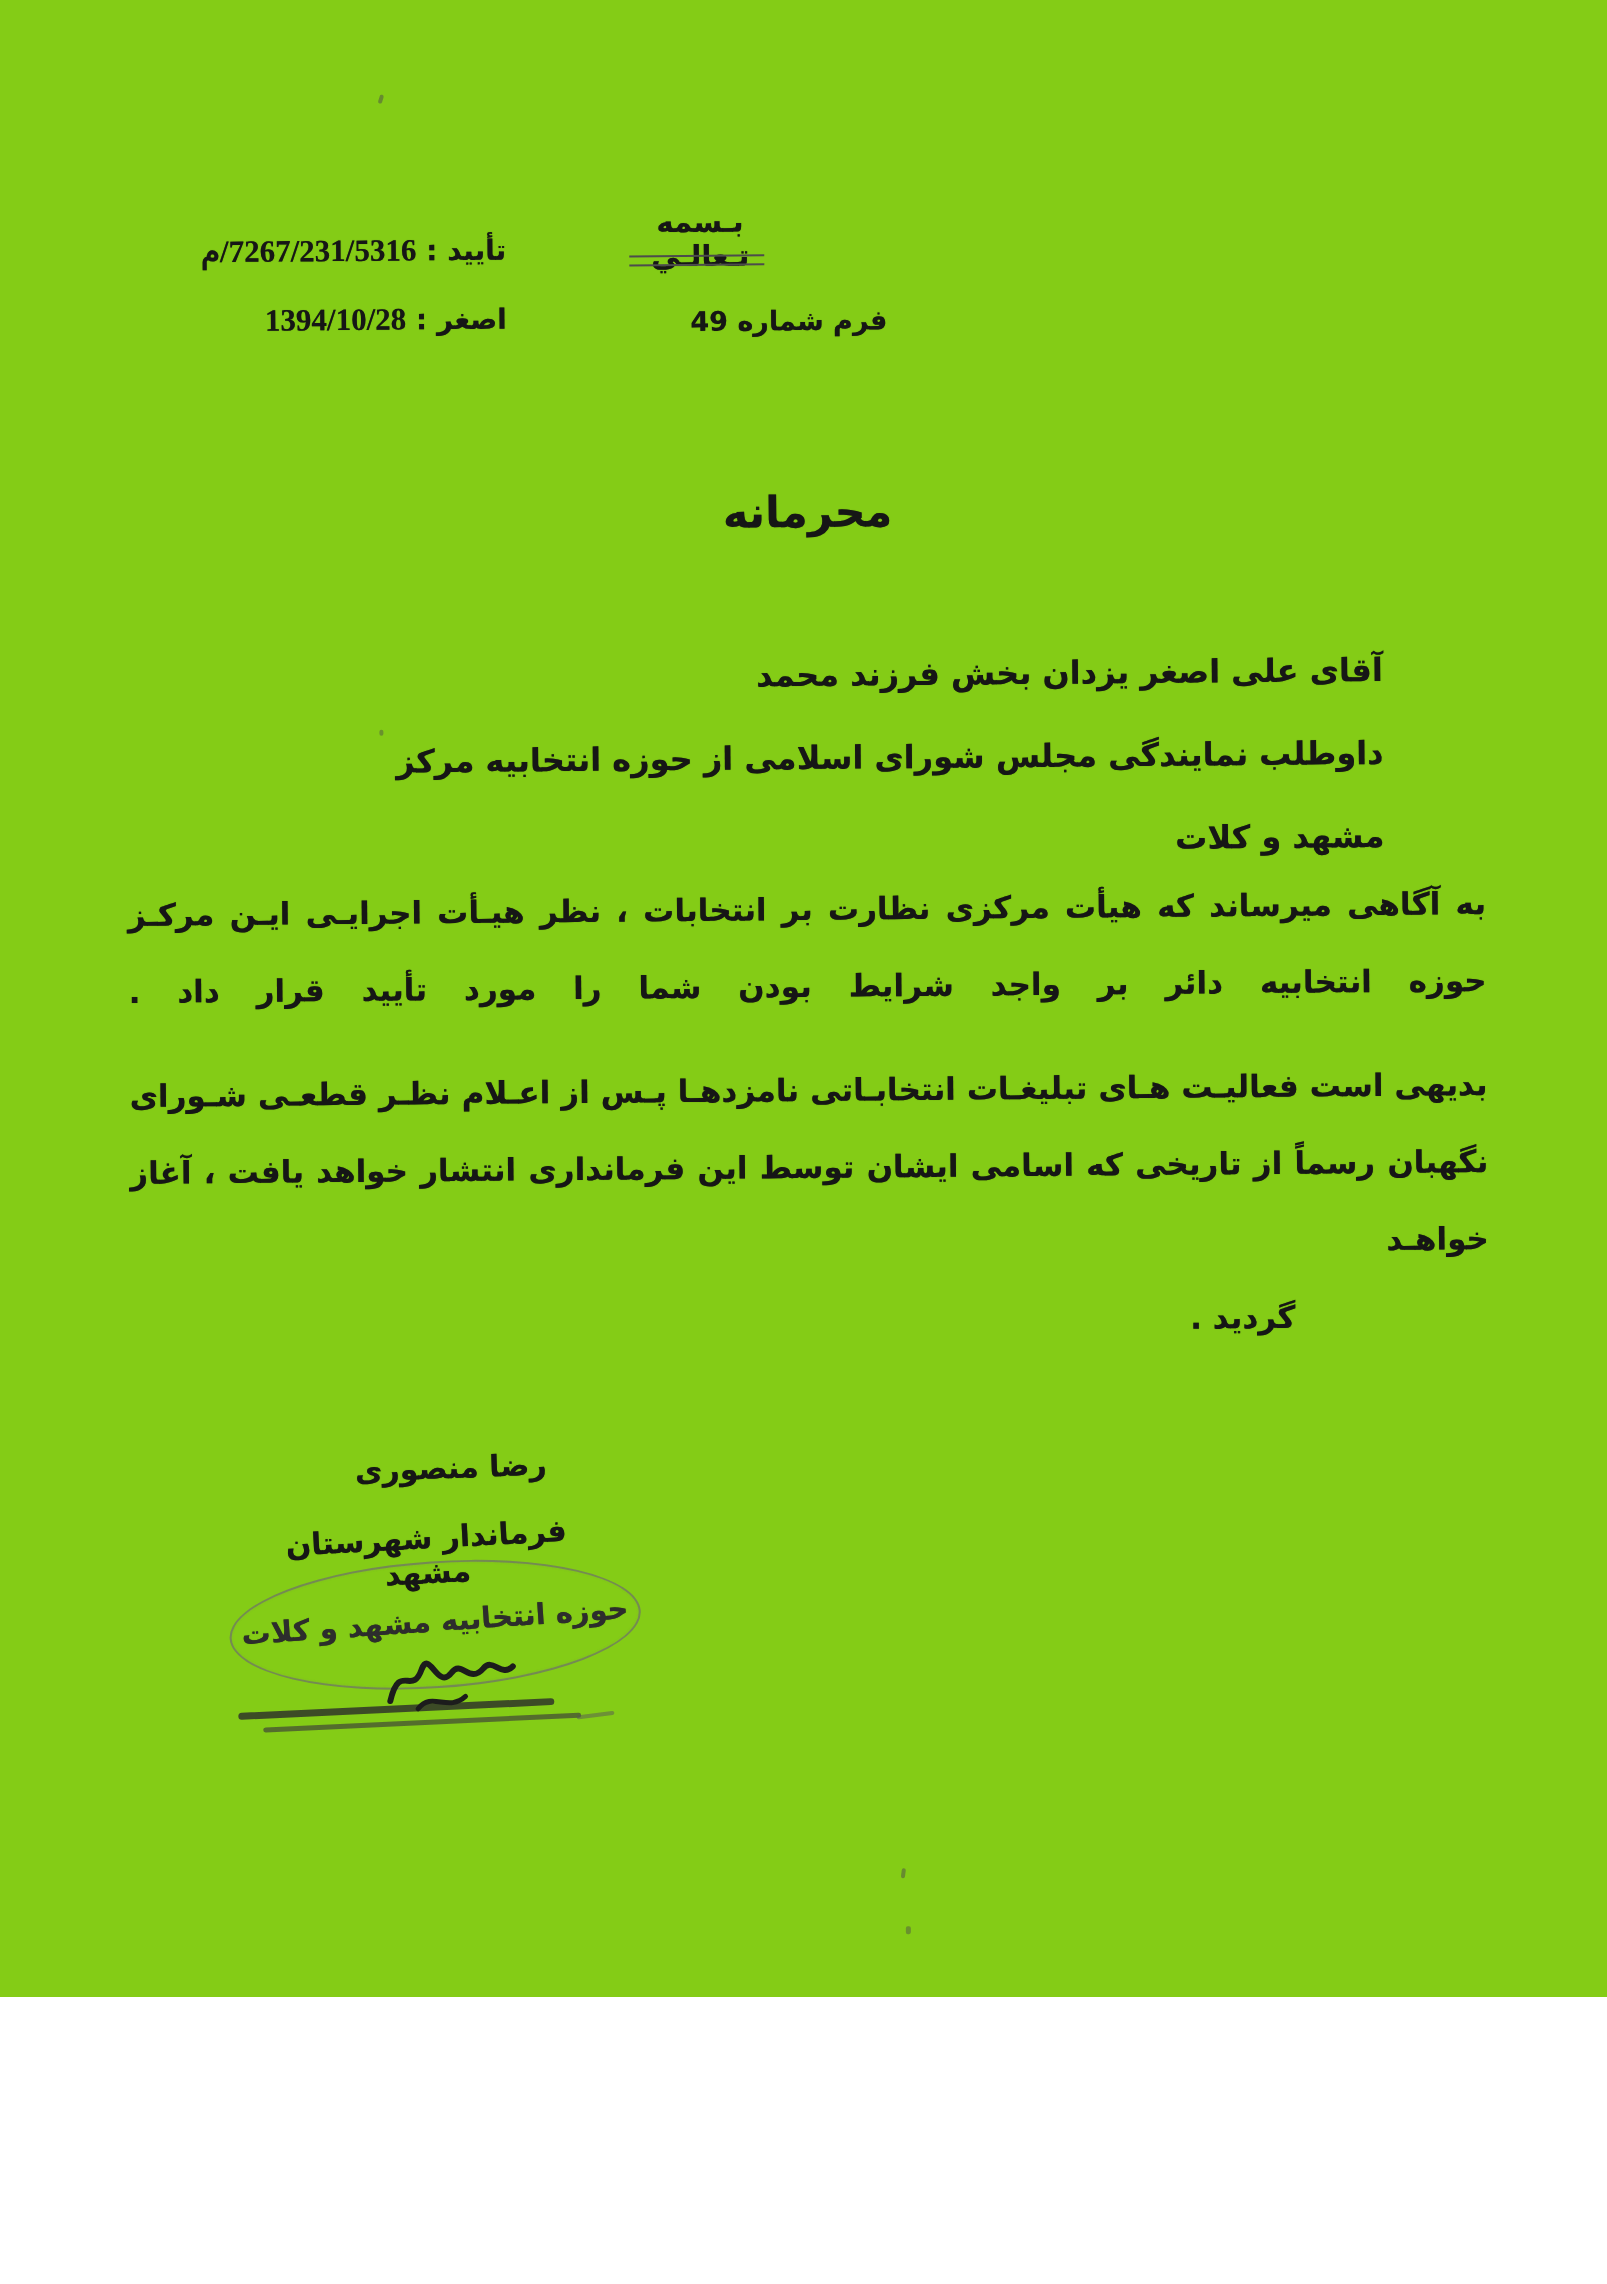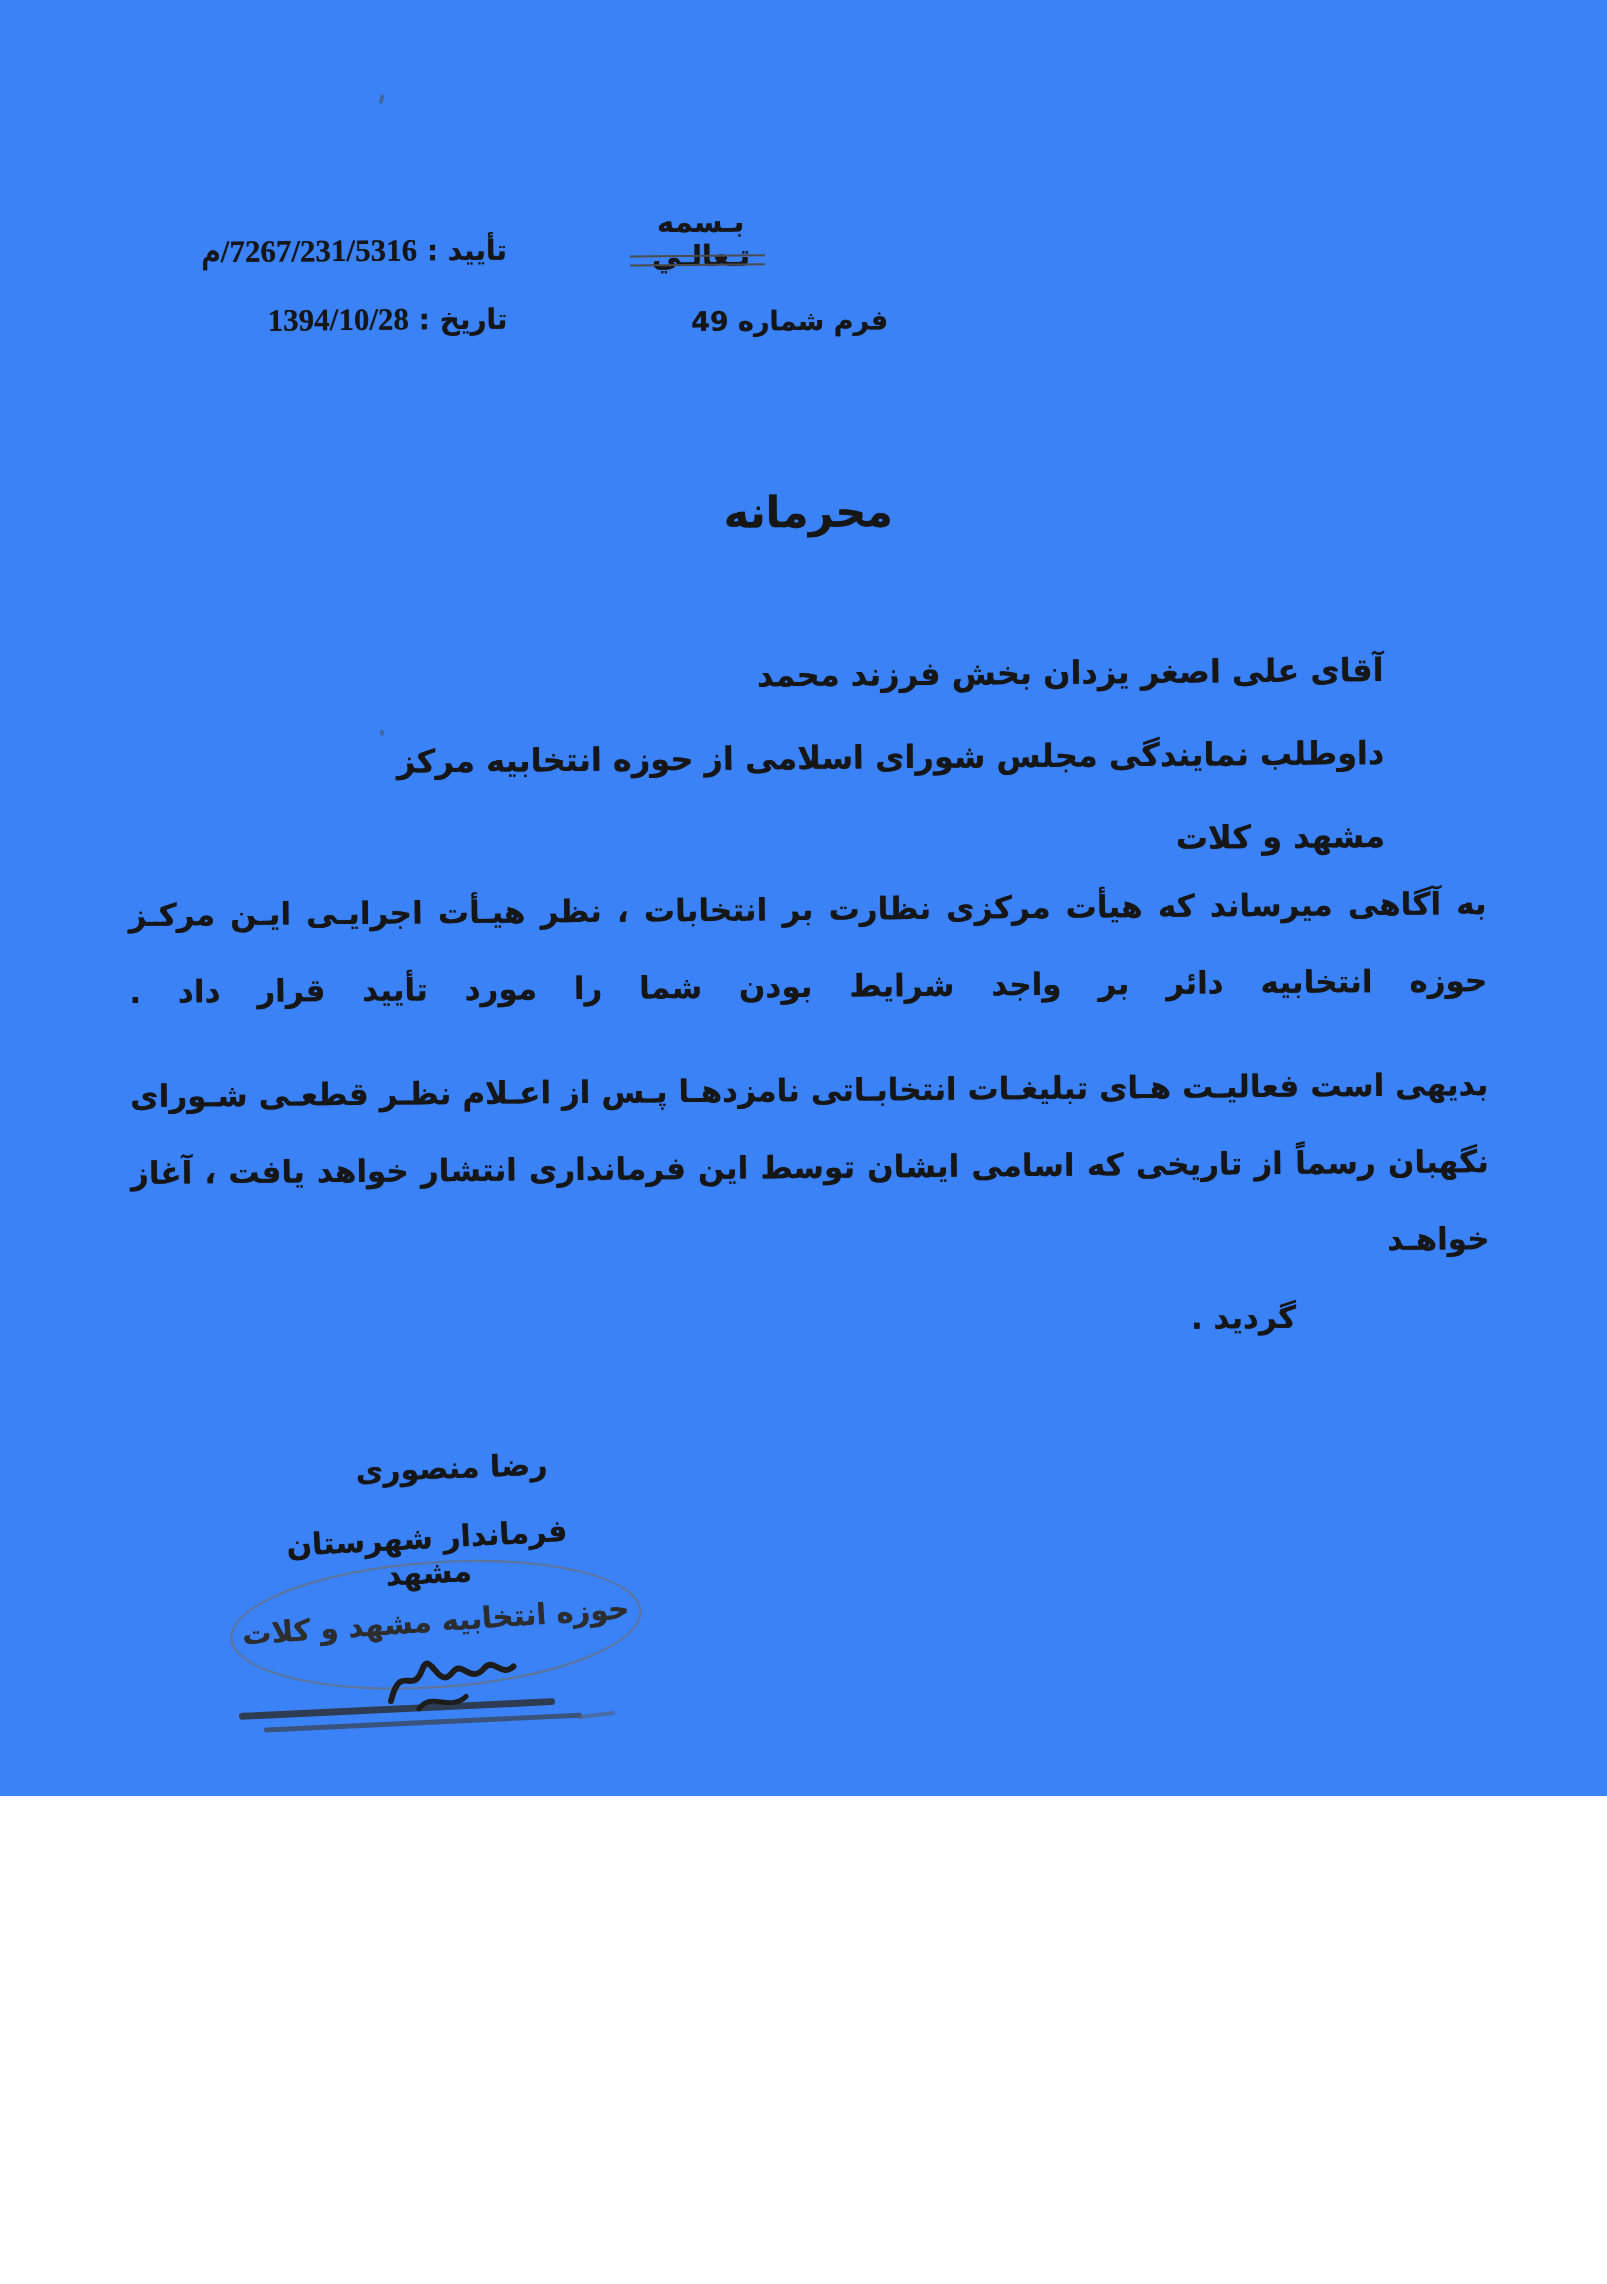--- a/index.html
+++ b/index.html
@@ -1,17 +1,17 @@
 <!DOCTYPE html>
 <html lang="fa"><head>
 <meta charset="utf-8">
 <style>
   html,body{margin:0;padding:0;background:#ffffff;}
   .page{
-    position:relative;width:1608px;height:1796px;background:#3b82f6;overflow:hidden;
+    position:relative;width:1608px;height:1997px;background:#84cc16;overflow:hidden;
     font-family:"DejaVu Sans",sans-serif;color:#161616;
   }
   .sheet{position:absolute;inset:0;transform:rotate(-0.5deg);transform-origin:50% 40%;}
   .abs{position:absolute;}
   .rtl{direction:rtl;unicode-bidi:plaintext;}
   .b{font-weight:bold;}
   .fuzz{text-shadow:0 0 0.7px rgba(0,0,0,.55);}
 
   
   .besmellah{left:606px;top:204px;width:198px;text-align:center;font-size:29px;word-spacing:14px;}
@@ -61,21 +61,21 @@
 
     <div class="abs besmellah rtl b fuzz">بـسمه تـعالـي</div>
     <div class="abs besm-rule"></div>
     <div class="abs form-no rtl b fuzz">فرم شماره 49</div>
 
     <div class="abs meta meta-number rtl b fuzz">
       <span>تأیید :</span>
       <span class="val">7267/231/5316/م</span>
     </div>
     <div class="abs meta meta-date rtl b fuzz">
-      <span>تاریخ :</span>
+      <span>اصغر :</span>
       <span class="val">1394/10/28</span>
     </div>
 
     <div class="abs classification rtl b fuzz">محرمانه</div>
 
     <div class="abs addressee rtl">
       <div class="b fuzz">آقای علی اصغر یزدان بخش فرزند محمد</div>
       <div class="b fuzz">داوطلب نمایندگی مجلس شورای اسلامی از حوزه انتخابیه مرکز مشهد و کلات</div>
     </div>
 

